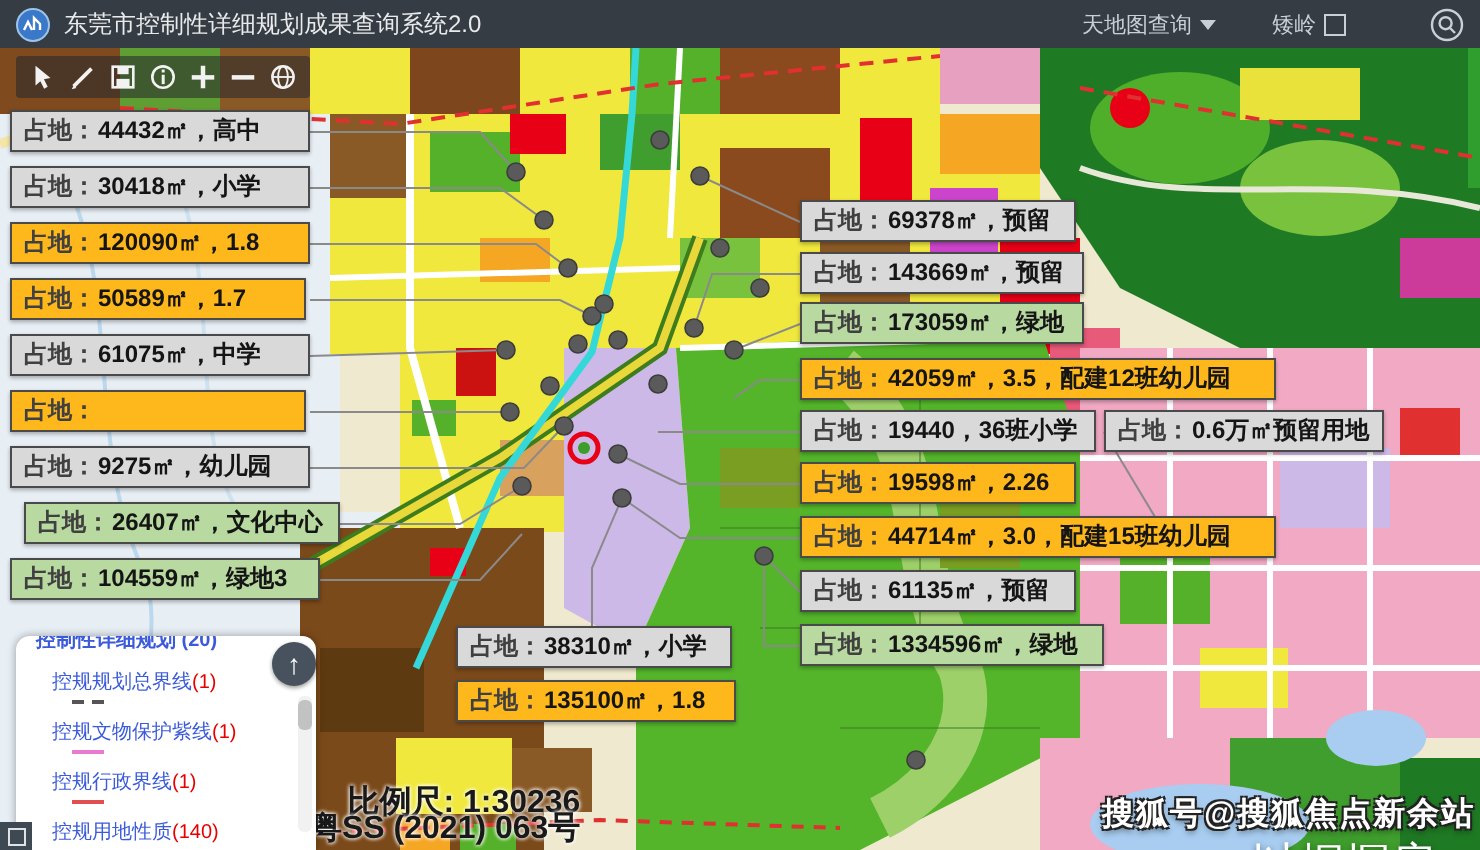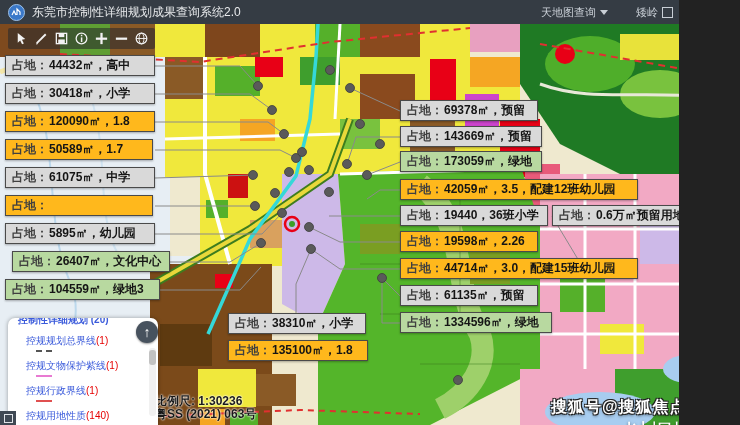--- a/index.html
+++ b/index.html
@@ -1,16 +1,16 @@
 <!DOCTYPE html>
 <html><head>
 <meta charset="utf-8">
 <style>
   html,body{margin:0;padding:0;background:#222;}
-  .app{position:relative;width:679px;height:425px;overflow:hidden;font-family:"Liberation Sans",sans-serif;background:#eef0e6;}
+  .app{position:relative;width:740px;height:425px;overflow:hidden;font-family:"Liberation Sans",sans-serif;background:#eef0e6;}
   
   .topbar{position:absolute;left:0;top:0;width:740px;height:24px;background:#353c44;display:flex;align-items:center;padding:0 8px;box-sizing:border-box;z-index:30;}
   .topbar .logo{width:17px;height:17px;margin-right:7px;flex:0 0 auto;}
   .topbar .title{color:#e8eaec;font-size:12px;white-space:nowrap;}
   .tb-right{margin-left:auto;display:flex;align-items:center;gap:28px;color:#c9cfd6;font-size:11px;}
   .tb-menu{display:flex;align-items:center;gap:4px;cursor:pointer;white-space:nowrap;}
   .caret{width:0;height:0;border-left:4px solid transparent;border-right:4px solid transparent;border-top:5px solid #c9cfd6;display:inline-block;}
   .loc-box{width:9px;height:9px;border:1px solid #c9cfd6;display:inline-block;}
   .tb-search{width:17px;height:17px;margin-left:14px;}
   
@@ -34,21 +34,21 @@
   .sw{margin-left:18px;width:16px;}
   .sw-dash{border-top:2px dashed #555;}
   .sw-pink{border-top:2px solid #e87ad2;}
   .sw-red{border-top:2px solid #e05050;}
   .panel-up{position:absolute;right:8px;top:4px;width:22px;height:22px;border-radius:50%;background:#47525e;color:#fff;font-size:14px;line-height:22px;text-align:center;cursor:pointer;z-index:15;box-shadow:0 1px 2px rgba(0,0,0,.4);}
   .p-scrollbar{position:absolute;right:2px;top:30px;width:7px;height:68px;background:#f1f1f1;border-radius:3px;}
   .p-thumb{position:absolute;left:0;top:2px;width:7px;height:15px;background:#c2c2c2;border-radius:3px;cursor:pointer;}
   .corner-btn{position:absolute;left:0;bottom:0;width:16px;height:14px;background:#3f4954;z-index:15;display:flex;align-items:center;justify-content:center;cursor:pointer;}
   .corner-btn .sq{width:7px;height:7px;border:1px solid #dfe3e8;}
   
-  .scale{position:absolute;left:155px;top:371px;z-index:9;font-size:12px;font-weight:700;color:#191919;text-shadow:0 0 2px #fff,0 0 2px #fff;line-height:13px;white-space:nowrap;}
+  .scale{position:absolute;left:155px;top:371px;z-index:9;font-size:16px;font-weight:700;color:#191919;text-shadow:0 0 2px #fff,0 0 2px #fff;line-height:13px;white-space:nowrap;text-align:right;}
   
   .wm-brand{position:absolute;left:594px;top:352px;z-index:20;display:flex;align-items:flex-end;gap:6px;color:#fff;font-size:23px;font-weight:400;text-shadow:0 1px 3px rgba(0,0,0,.55);white-space:nowrap;margin-top:41px;}
   .wm-sohu{position:absolute;left:551px;top:373px;z-index:20;color:#fff;font-size:16px;font-weight:700;letter-spacing:1px;text-shadow:-1px -1px 0 #222,1px -1px 0 #222,-1px 1px 0 #222,1px 1px 0 #222,0 2px 3px rgba(0,0,0,.5);white-space:nowrap;}
 </style>
 </head>
 <body>
 
 <div class="app">
 
   <div class="topbar">
@@ -274,21 +274,21 @@
       </div>
     <div class="lbl gray" style="left:5px;top:143px;min-width:150px">
         <span class="pfx">占地：</span>
         <span>61075㎡，中学</span>
       </div>
     <div class="lbl orange" style="left:5px;top:171px;min-width:148px">
         <span class="pfx">占地：</span>
       </div>
     <div class="lbl gray" style="left:5px;top:199px;min-width:150px">
         <span class="pfx">占地：</span>
-        <span>5895㎡，幼儿园</span>
+        <span>9275㎡，幼儿园</span>
       </div>
     <div class="lbl green" style="left:12px;top:227px;min-width:158px">
         <span class="pfx">占地：</span>
         <span>26407㎡，文化中心</span>
       </div>
     <div class="lbl green" style="left:5px;top:255px;min-width:155px">
         <span class="pfx">占地：</span>
         <span>104559㎡，绿地3</span>
       </div>
 

